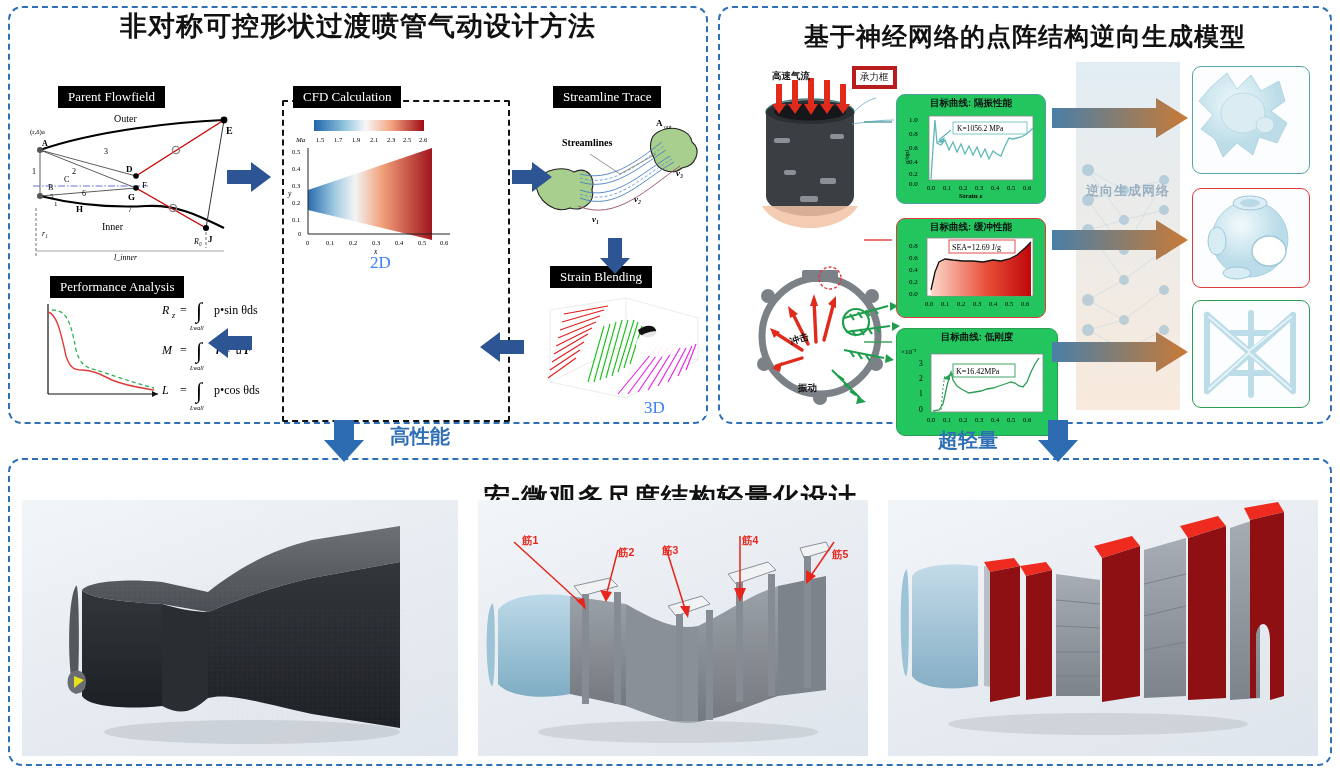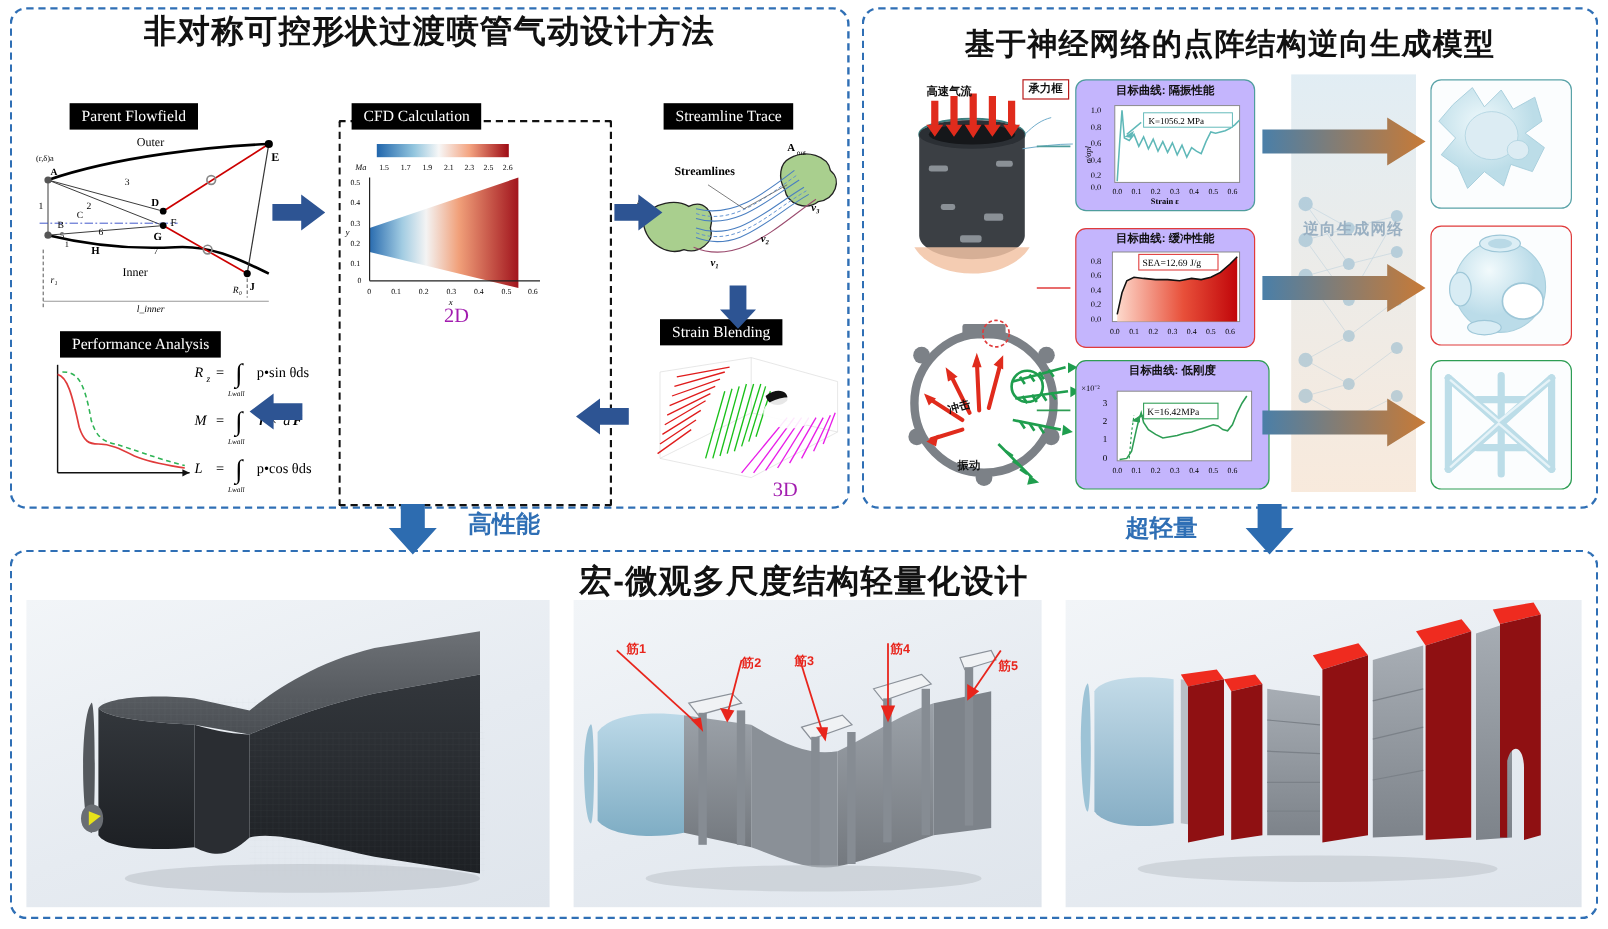--- a/index.html
+++ b/index.html
@@ -11,41 +11,41 @@
   #panel-left   { left:8px;   top:6px;   width:700px; height:418px; }
   #panel-right  { left:718px; top:6px;   width:614px; height:418px; }
   #panel-bottom { left:8px;   top:458px; width:1324px;height:308px; }
 
   .panel-title {
     text-align:center; font-weight:bold; color:#111;
     font-family:"Liberation Sans", sans-serif; letter-spacing:1px;
   }
   #panel-left .panel-title  { font-size:27px; }
   #panel-right .panel-title { font-size:25px; margin-top:12px; }
-  #panel-bottom .panel-title{ font-size:27px; margin-top:6px; }
+  #panel-bottom .panel-title{ font-size:27px; margin-top:20px; }
 
   .blk-label {
     background:#000; color:#fff; font-family:"Liberation Serif", serif;
     font-size:13px; padding:3px 10px; display:inline-block; white-space:nowrap;
   }
   .abs { position:absolute; }
   #lbl-parent  { left:48px;  top:78px; }
   #lbl-cfd     { left:283px; top:78px; }
   #lbl-stream  { left:543px; top:78px; }
   #lbl-perf    { left:40px;  top:268px; }
   #lbl-blend   { left:540px; top:258px; }
 
   .dashbox { position:absolute; border:2px dashed #111; border-radius:2px; }
   #cfd-dash { left:272px; top:92px; width:228px; height:322px; }
   svg { display:block; overflow:visible; }
 
-  .cap2d { position:absolute; font-family:"Liberation Serif", serif; font-size:17px; color:#a21caf; }
+  .cap2d { position:absolute; font-family:"Liberation Serif", serif; font-size:17px; color:#3b82f6; }
 
   
-  .curvebox { position:absolute; border-radius:9px; background:#c4b5fd; }
+  .curvebox { position:absolute; border-radius:9px; background:#22c55e;margin-top:28px; }
   #curve1 { left:896px; top:66px;  width:150px; height:110px; border:1.6px solid #4f9d9d; }
   #curve2 { left:896px; top:190px; width:150px; height:100px; border:1.6px solid #e03b3b; }
   #curve3 { left:896px; top:300px; width:162px; height:108px; border:1.6px solid #2e9d54; }
   .curve-title { text-align:center; font-size:9.5px; font-weight:bold; color:#111; margin-top:2px; }
 
   .cellbox { position:absolute; border-radius:9px; background:#fbfdfe; }
   #cell1 { left:1192px; top:66px;  width:118px; height:108px; border:1.8px solid #5aa3a8; }
   #cell2 { left:1192px; top:188px; width:118px; height:100px; border:1.8px solid #e03b3b; }
   #cell3 { left:1192px; top:300px; width:118px; height:108px; border:1.8px solid #2e9d54; }
 
@@ -53,22 +53,22 @@
     position:absolute; left:1076px; top:62px; width:104px; height:348px;
     background:linear-gradient(180deg,#dceaf2 0%,#f7e6d6 100%); opacity:.85;
   }
   #nn-text {
     position:absolute; left:1076px; top:182px; width:104px; text-align:center;
     font-size:13px; font-weight:bold; color:#9ab0c2; letter-spacing:1px;
   }
 
   .lbl-cn { position:absolute; font-size:9.5px; color:#111; font-weight:bold; }
   .box-cn {
-    position:absolute; font-size:9.5px; color:#111; font-weight:bold;
-    border:1px solid #b91c1c; background:#fff; padding:1px 4px;
+    position:absolute; font-size:9.5px; color:#111; font-weight:normal;
+    border:4px solid #b91c1c; background:#fff; padding:1px 4px;
   }
 
   
   .model { position:absolute; top:500px; height:256px;
            background:linear-gradient(160deg,#f2f5f8 0%,#e6ebf1 55%,#dfe5ec 100%); }
   #model-a { left:22px;  width:436px; }
   #model-b { left:478px; width:390px; }
   #model-c { left:888px; width:430px; }
 
   .rib-lbl { position:absolute; color:#e8251c; font-size:10.5px; font-weight:bold; }

